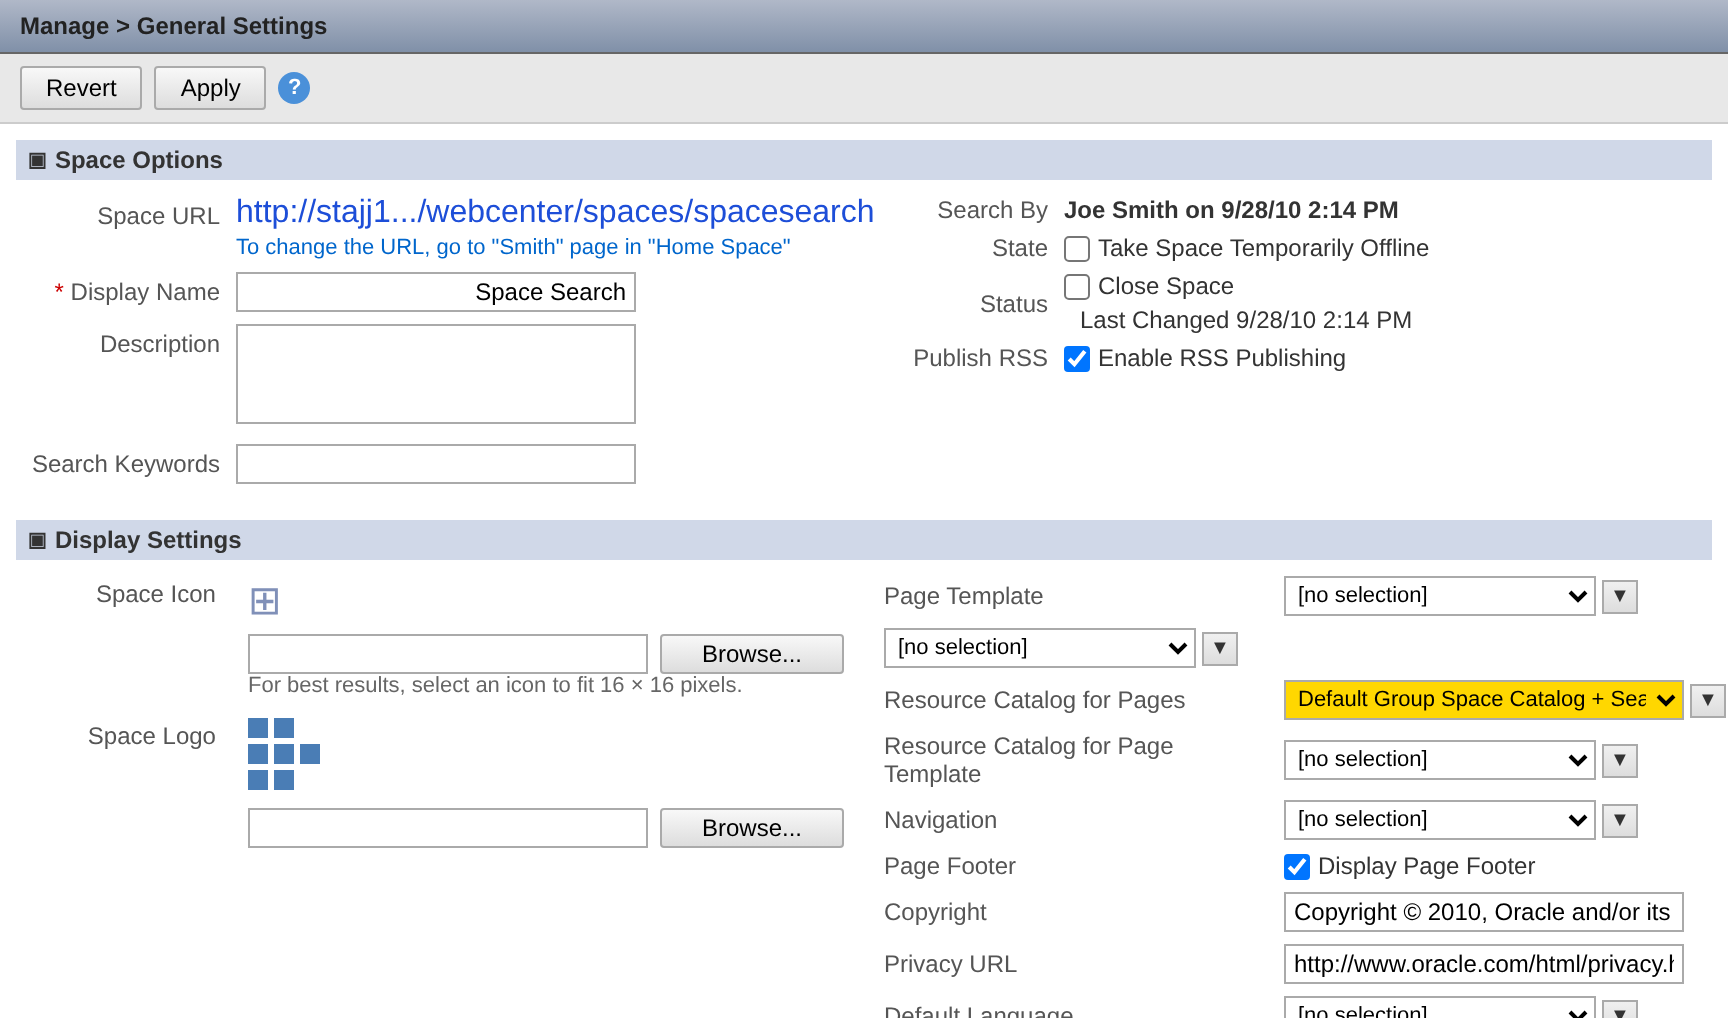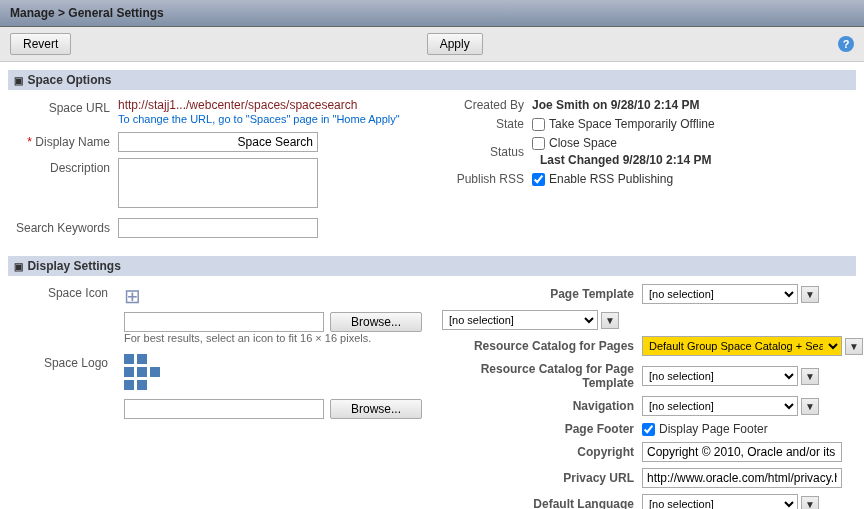--- a/index.html
+++ b/index.html
@@ -11,21 +11,21 @@
       font-size: 12px;
       font-weight: bold;
       color: #222;
       border-bottom: 1px solid #666;
     }
 
     .toolbar {
       background: #e8e8e8;
       padding: 6px 10px;
       display: flex;
-      justify-content: space-between;
+      justify-content: flex-start;
       align-items: center;
       gap: 6px;
       border-bottom: 1px solid #ccc;
     }
 
     .toolbar button {
       padding: 3px 12px;
       font-size: 12px;
       border: 1px solid #aaa;
       background: linear-gradient(to bottom, #f8f8f8, #ddd);
@@ -93,23 +93,23 @@
       color: #555;
       flex-shrink: 0;
     }
 
     .required-label::before {
       content: "* ";
       color: #cc0000;
     }
 
     .url-link {
-      color: #7f1d1d;
+      color: #1d4ed8;
       text-decoration: none;
-      font-size: 12px;
+      font-size: 16px;
     }
 
     .url-note {
       color: #0066cc;
       font-size: 11px;
     }
 
     input[type="text"] {
       border: 1px solid #aaa;
       padding: 2px 4px;
@@ -147,21 +147,21 @@
     }
 
     .checkbox-row {
       display: flex;
       align-items: center;
       gap: 4px;
     }
 
     .changed-text {
       font-size: 12px;
-      font-weight: bold;
+      font-weight: normal;
       margin-left: 4px;
     }
 
     
     .display-section-body {
       display: flex;
       gap: 0;
     }
 
     .display-left {
@@ -199,26 +199,25 @@
     }
 
     .right-form-row {
       display: flex;
       align-items: center;
       margin-bottom: 6px;
     }
 
     .right-form-label {
       width: 200px;
-      text-align: right;
+      text-align: left;
       padding-right: 8px;
       font-size: 12px;
       color: #555;
       flex-shrink: 0;
-      font-weight: bold;
     }
 
     .dropdown-group {
       display: flex;
       align-items: center;
       gap: 2px;
     }
 
     select {
       border: 1px solid #aaa;
@@ -293,21 +292,21 @@
 
   <div class="section-body">
 
     <div class="left-col">
 
       <div class="form-row">
         <div class="form-label">Space URL</div>
         <div>
           <a href="#" class="url-link">http://stajj1.../webcenter/spaces/spacesearch</a>
           <br>
-          <span class="url-note">To change the URL, go to "Spaces" page in "Home Apply"</span>
+          <span class="url-note">To change the URL, go to "Smith" page in "Home Space"</span>
         </div>
       </div>
 
       <div class="form-row">
         <div class="form-label required-label">Display Name</div>
         <input type="text" style="width: 200px; text-align: right;" value="Space Search">
       </div>
 
       <div class="form-row">
         <div class="form-label">Description</div>
@@ -316,21 +315,21 @@
 
       <div class="form-row" style="margin-top:10px;">
         <div class="form-label">Search Keywords</div>
         <input type="text" style="width: 200px;">
       </div>
     </div>
 
     <div class="right-col">
 
       <div class="right-info-row">
-        <div class="right-label">Created By</div>
+        <div class="right-label">Search By</div>
         <span class="created-by-text">Joe Smith on 9/28/10 2:14 PM</span>
       </div>
 
       <div class="right-info-row">
         <div class="right-label">State</div>
         <div class="checkbox-row">
           <input type="checkbox" style="">
           <span>Take Space Temporarily Offline</span>
         </div>
       </div>

